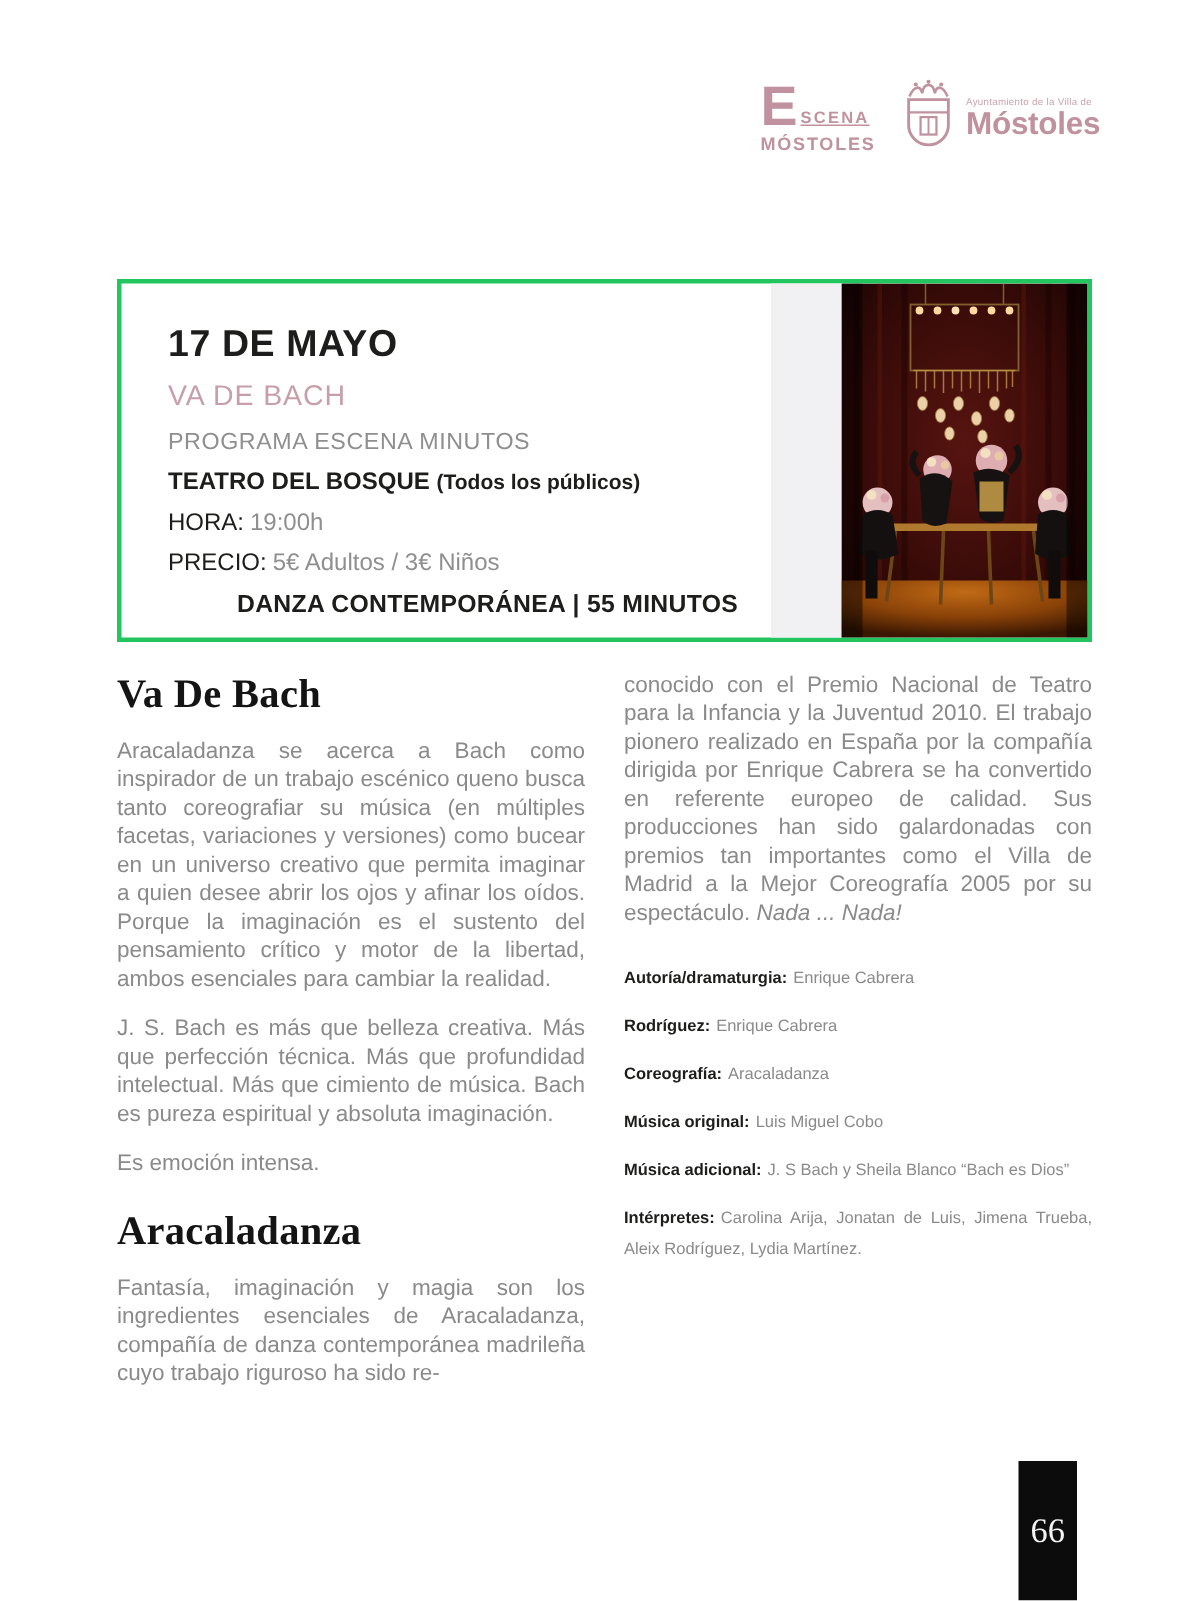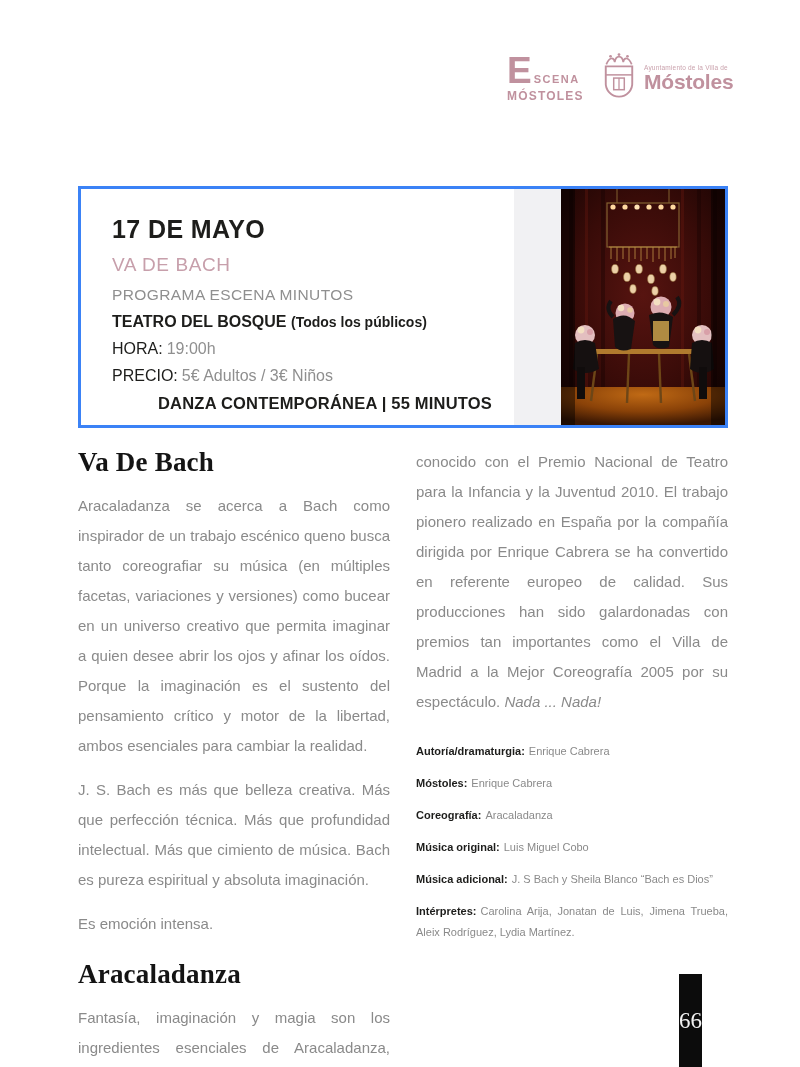--- a/index.html
+++ b/index.html
@@ -5,30 +5,30 @@
   html,body{margin:0;padding:0;}
   body{
     width:800px;height:1067px;position:relative;background:#ffffff;
     font-family:"Liberation Sans",sans-serif;overflow:hidden;
     -webkit-font-smoothing:antialiased;
   }
   
   .escena-logo{position:absolute;left:507px;top:56px;color:#c0919e;}
   .escena-top{display:flex;align-items:flex-end;line-height:1;}
   .escena-big-e{font-size:37px;font-weight:700;line-height:0.8;letter-spacing:0;}
-  .escena-scena{font-size:11px;font-weight:700;letter-spacing:1.5px;margin-left:2px;margin-bottom:1px;}
+  .escena-scena{font-size:11px;font-weight:700;letter-spacing:1.5px;margin-left:2px;margin-bottom:1px;text-decoration:underline;}
   .escena-mostoles{font-size:12px;font-weight:700;letter-spacing:1.2px;margin-top:3px;}
   .ayto-logo{position:absolute;left:601px;top:52px;display:flex;align-items:center;color:#c0919e;}
   .ayto-text{margin-left:7px;}
   .ayto-small{font-size:6.5px;letter-spacing:0.2px;opacity:0.85;}
   .ayto-name{font-size:21px;font-weight:700;letter-spacing:-0.2px;line-height:1.05;}
   
   .event-box{
     position:absolute;left:78px;top:186px;width:650px;height:242px;
-    border:3px solid #3b82f6;box-sizing:border-box;display:flex;background:#fff;
+    border:3px solid #22c55e;box-sizing:border-box;display:flex;background:#fff;
   }
   .event-text{flex:1;padding:26px 10px 0 31px;box-sizing:border-box;}
   .event-gap{width:47px;background:#f1f1f3;}
   .event-photo{width:164px;height:236px;display:block;}
   .ev-date{font-size:25px;font-weight:700;color:#1d1d1b;letter-spacing:0.4px;margin-bottom:10px;}
   .ev-title{font-size:19px;color:#c79fab;letter-spacing:0.6px;margin-bottom:10px;font-weight:400;}
   .ev-program{font-size:15.5px;color:#8f8f8f;letter-spacing:0.4px;margin-bottom:9px;}
   .ev-venue{font-size:16px;font-weight:700;color:#1d1d1b;margin-bottom:9px;}
   .ev-venue-note{font-size:14px;}
   .ev-line{font-size:16px;margin-bottom:9px;color:#8f8f8f;}
@@ -37,29 +37,29 @@
   
   .article{position:absolute;left:78px;top:447px;width:650px;display:flex;gap:26px;}
   .col-left{width:312px;}
   .col-right{flex:1;}
   .article h2{
     font-family:"Liberation Serif","DejaVu Serif",serif;
     font-size:27px;font-weight:700;color:#141414;margin:0 0 13px 0;letter-spacing:0.2px;
   }
   .article h2.second{margin-top:20px;}
   .article p{
-    font-size:15px;line-height:30px;color:#8a8a8a;text-align:justify;margin:0 0 14px 0;
+    font-size:15px;line-height:19px;color:#8a8a8a;text-align:justify;margin:0 0 14px 0;
   }
   .italic{font-style:italic;}
   .credits{margin-top:24px;}
   .credit{font-size:11px;line-height:21px;text-align:justify;margin-bottom:11px;color:#8a8a8a;}
   .c-label{font-weight:700;color:#1d1d1b;margin-right:4px;}
   
   .page-num{
-    position:absolute;left:679px;top:974px;width:23px;height:93px;background:#0c0c0c;
+    position:absolute;left:679px;top:974px;width:39px;height:93px;background:#0c0c0c;
     color:#f2f2f2;font-family:"Liberation Serif","DejaVu Serif",serif;font-size:23px;
     display:flex;align-items:center;justify-content:center;
   }
 </style>
 </head>
 <body>
 
 <div class="escena-logo">
   <div class="escena-top">
     <span class="escena-big-e">E</span>
@@ -220,21 +220,21 @@
     <p>Aracaladanza se acerca a Bach como inspirador de un trabajo escénico queno busca tanto coreografiar su música (en múltiples facetas, variaciones y versiones) como bucear en un universo creativo que permita imaginar a quien desee abrir los ojos y afinar los oídos. Porque la imaginación es el sustento del pensamiento crítico y motor de la libertad, ambos esenciales para cambiar la realidad.</p>
     <p>J. S. Bach es más que belleza creativa. Más que perfección técnica. Más que profundidad intelectual. Más que cimiento de música. Bach es pureza espiritual y absoluta imaginación.</p>
     <p>Es emoción intensa.</p>
     <h2 class="second">Aracaladanza</h2>
     <p>Fantasía, imaginación y magia son los ingredientes esenciales de Aracaladanza, compañía de danza contemporánea madrileña cuyo trabajo riguroso ha sido re-</p>
   </div>
   <div class="col-right">
     <p><span>conocido con el Premio Nacional de Teatro para la Infancia y la Juventud 2010. El trabajo pionero realizado en España por la compañía dirigida por Enrique Cabrera se ha convertido en referente europeo de calidad. Sus producciones han sido galardonadas con premios tan importantes como el Villa de Madrid a la Mejor Coreografía 2005 por su espectáculo. </span><span class="italic">Nada ... Nada!</span></p>
     <div class="credits">
       <div class="credit"><span class="c-label">Autoría/dramaturgia:</span><span>Enrique Cabrera</span></div>
-      <div class="credit"><span class="c-label">Móstoles:</span><span>Enrique Cabrera</span></div>
+      <div class="credit"><span class="c-label">Rodríguez:</span><span>Enrique Cabrera</span></div>
       <div class="credit"><span class="c-label">Coreografía:</span><span>Aracaladanza</span></div>
       <div class="credit"><span class="c-label">Música original:</span><span>Luis Miguel Cobo</span></div>
       <div class="credit"><span class="c-label">Música adicional:</span><span>J. S Bach y Sheila Blanco “Bach es Dios”</span></div>
       <div class="credit"><span class="c-label">Intérpretes:</span><span>Carolina Arija, Jonatan de Luis, Jimena Trueba, Aleix Rodríguez, Lydia Martínez.</span></div>
     </div>
   </div>
 </div>
 
 <div class="page-num">
   <span>66</span>

